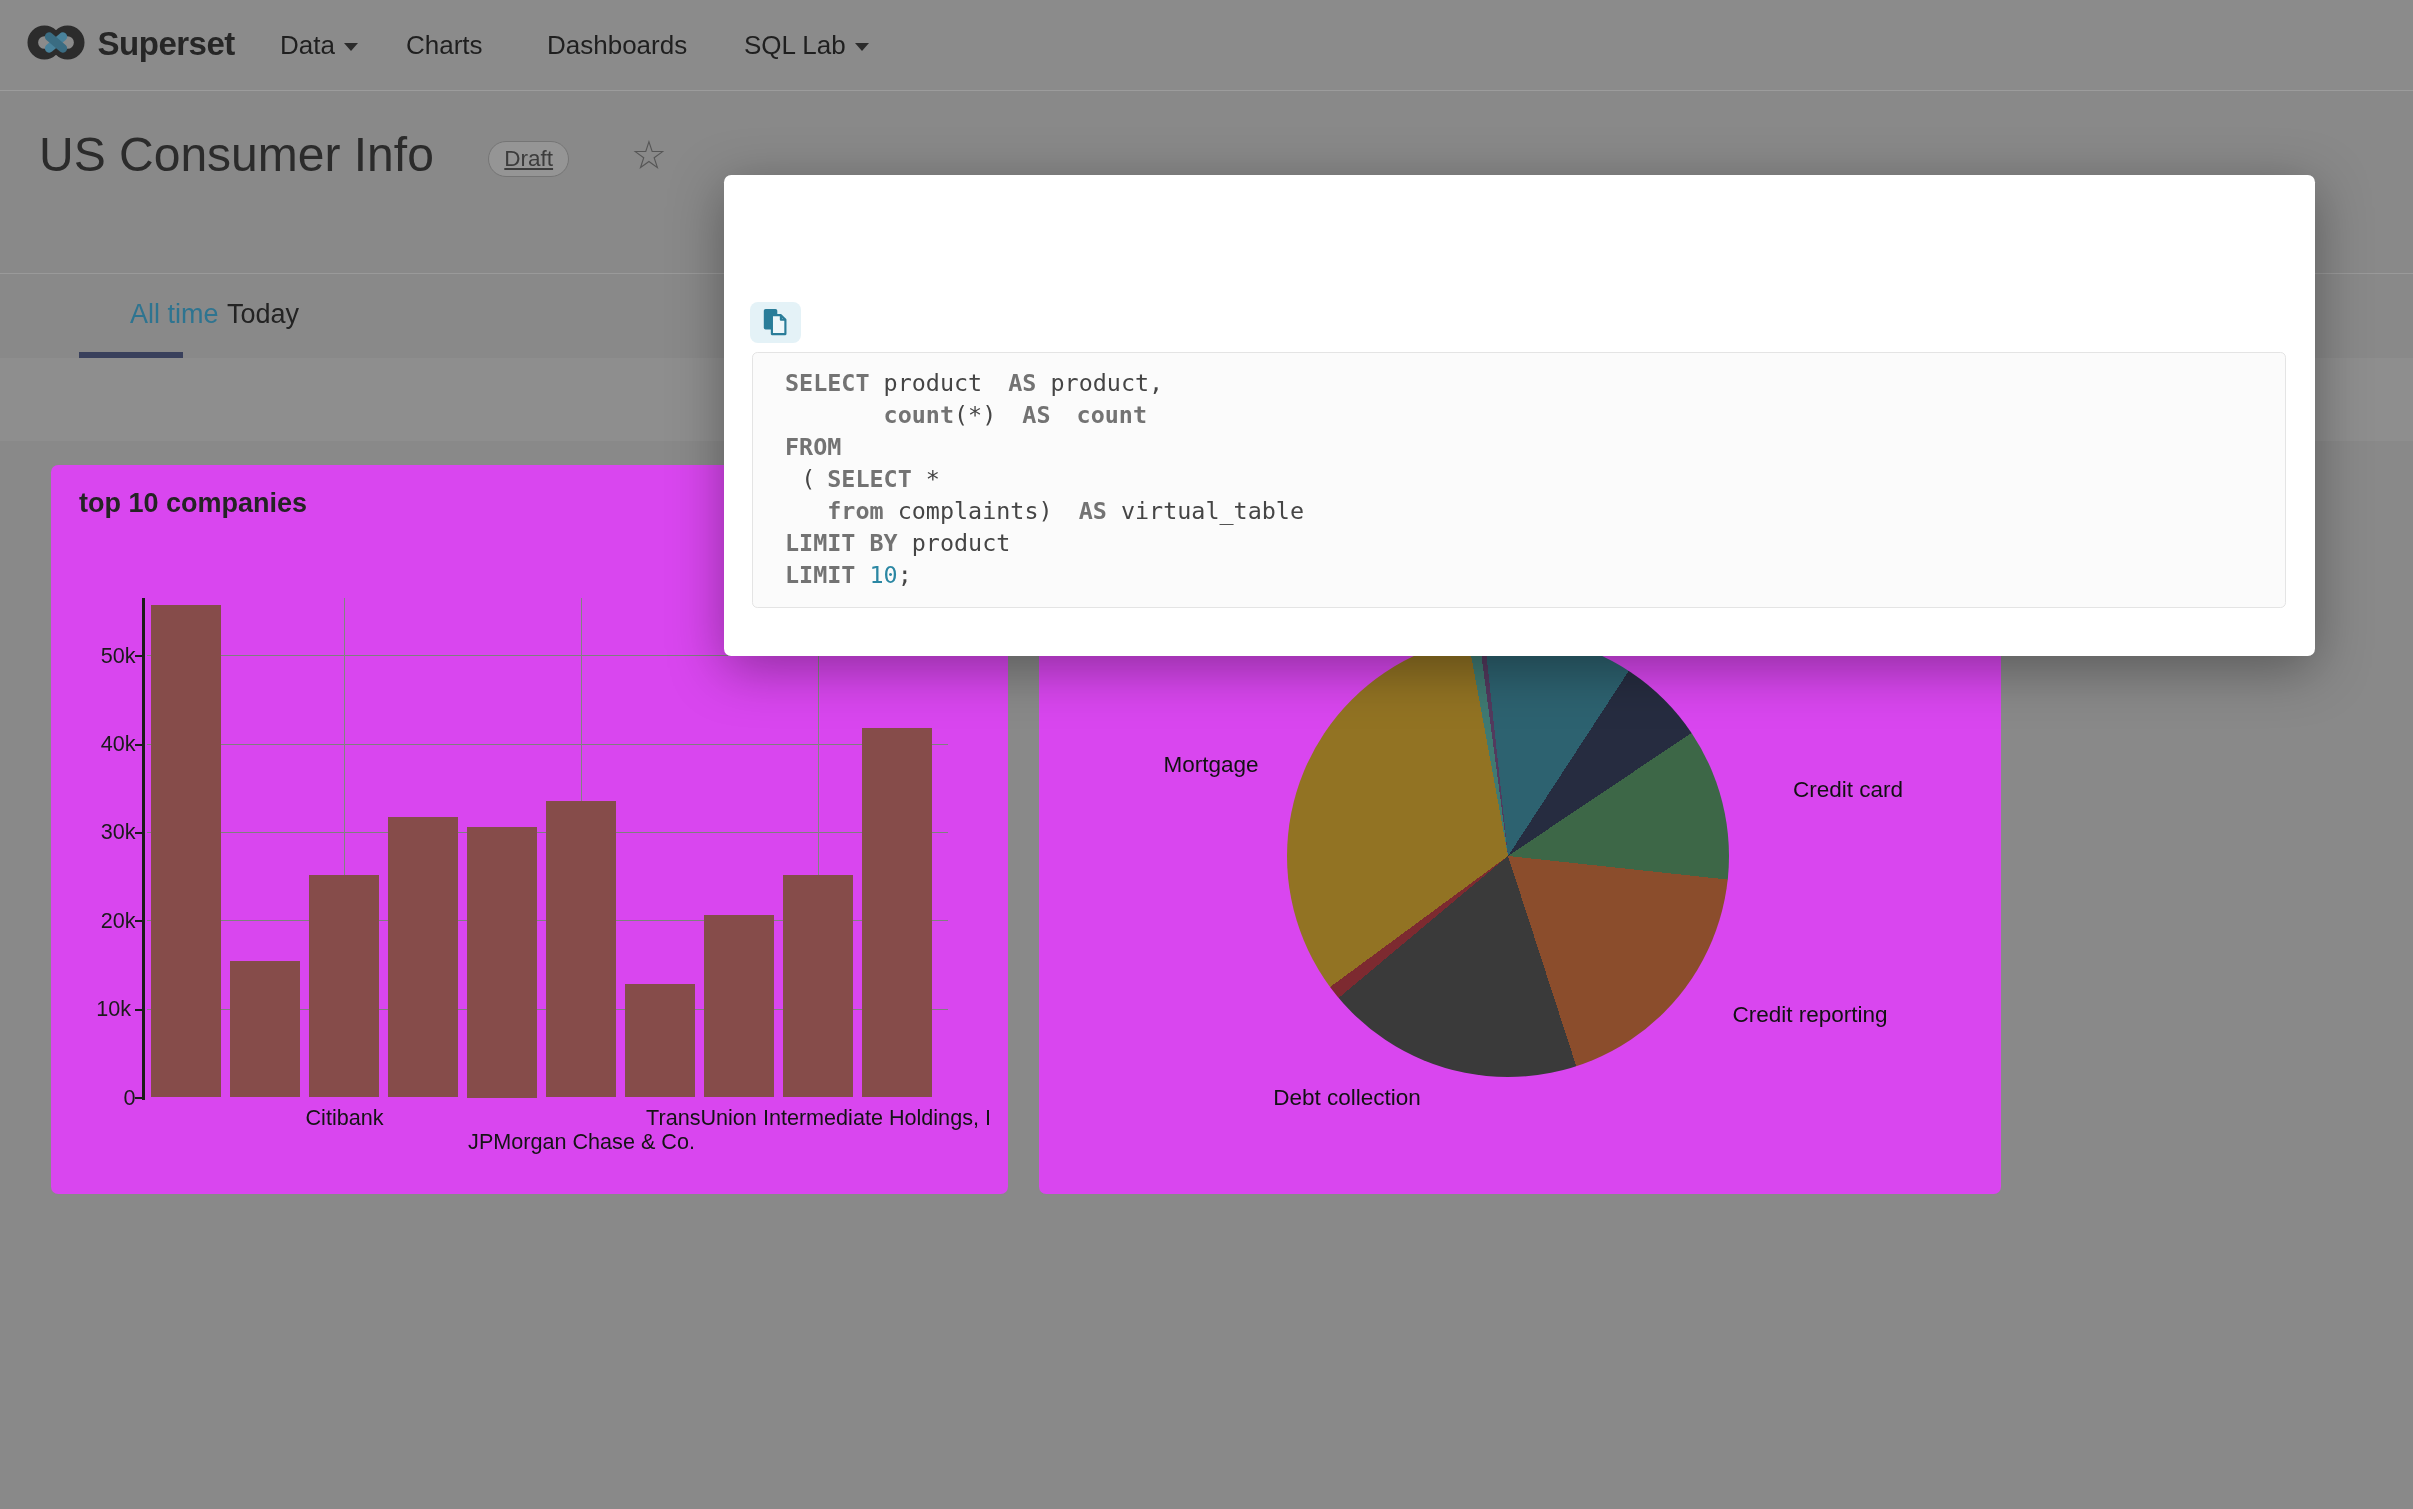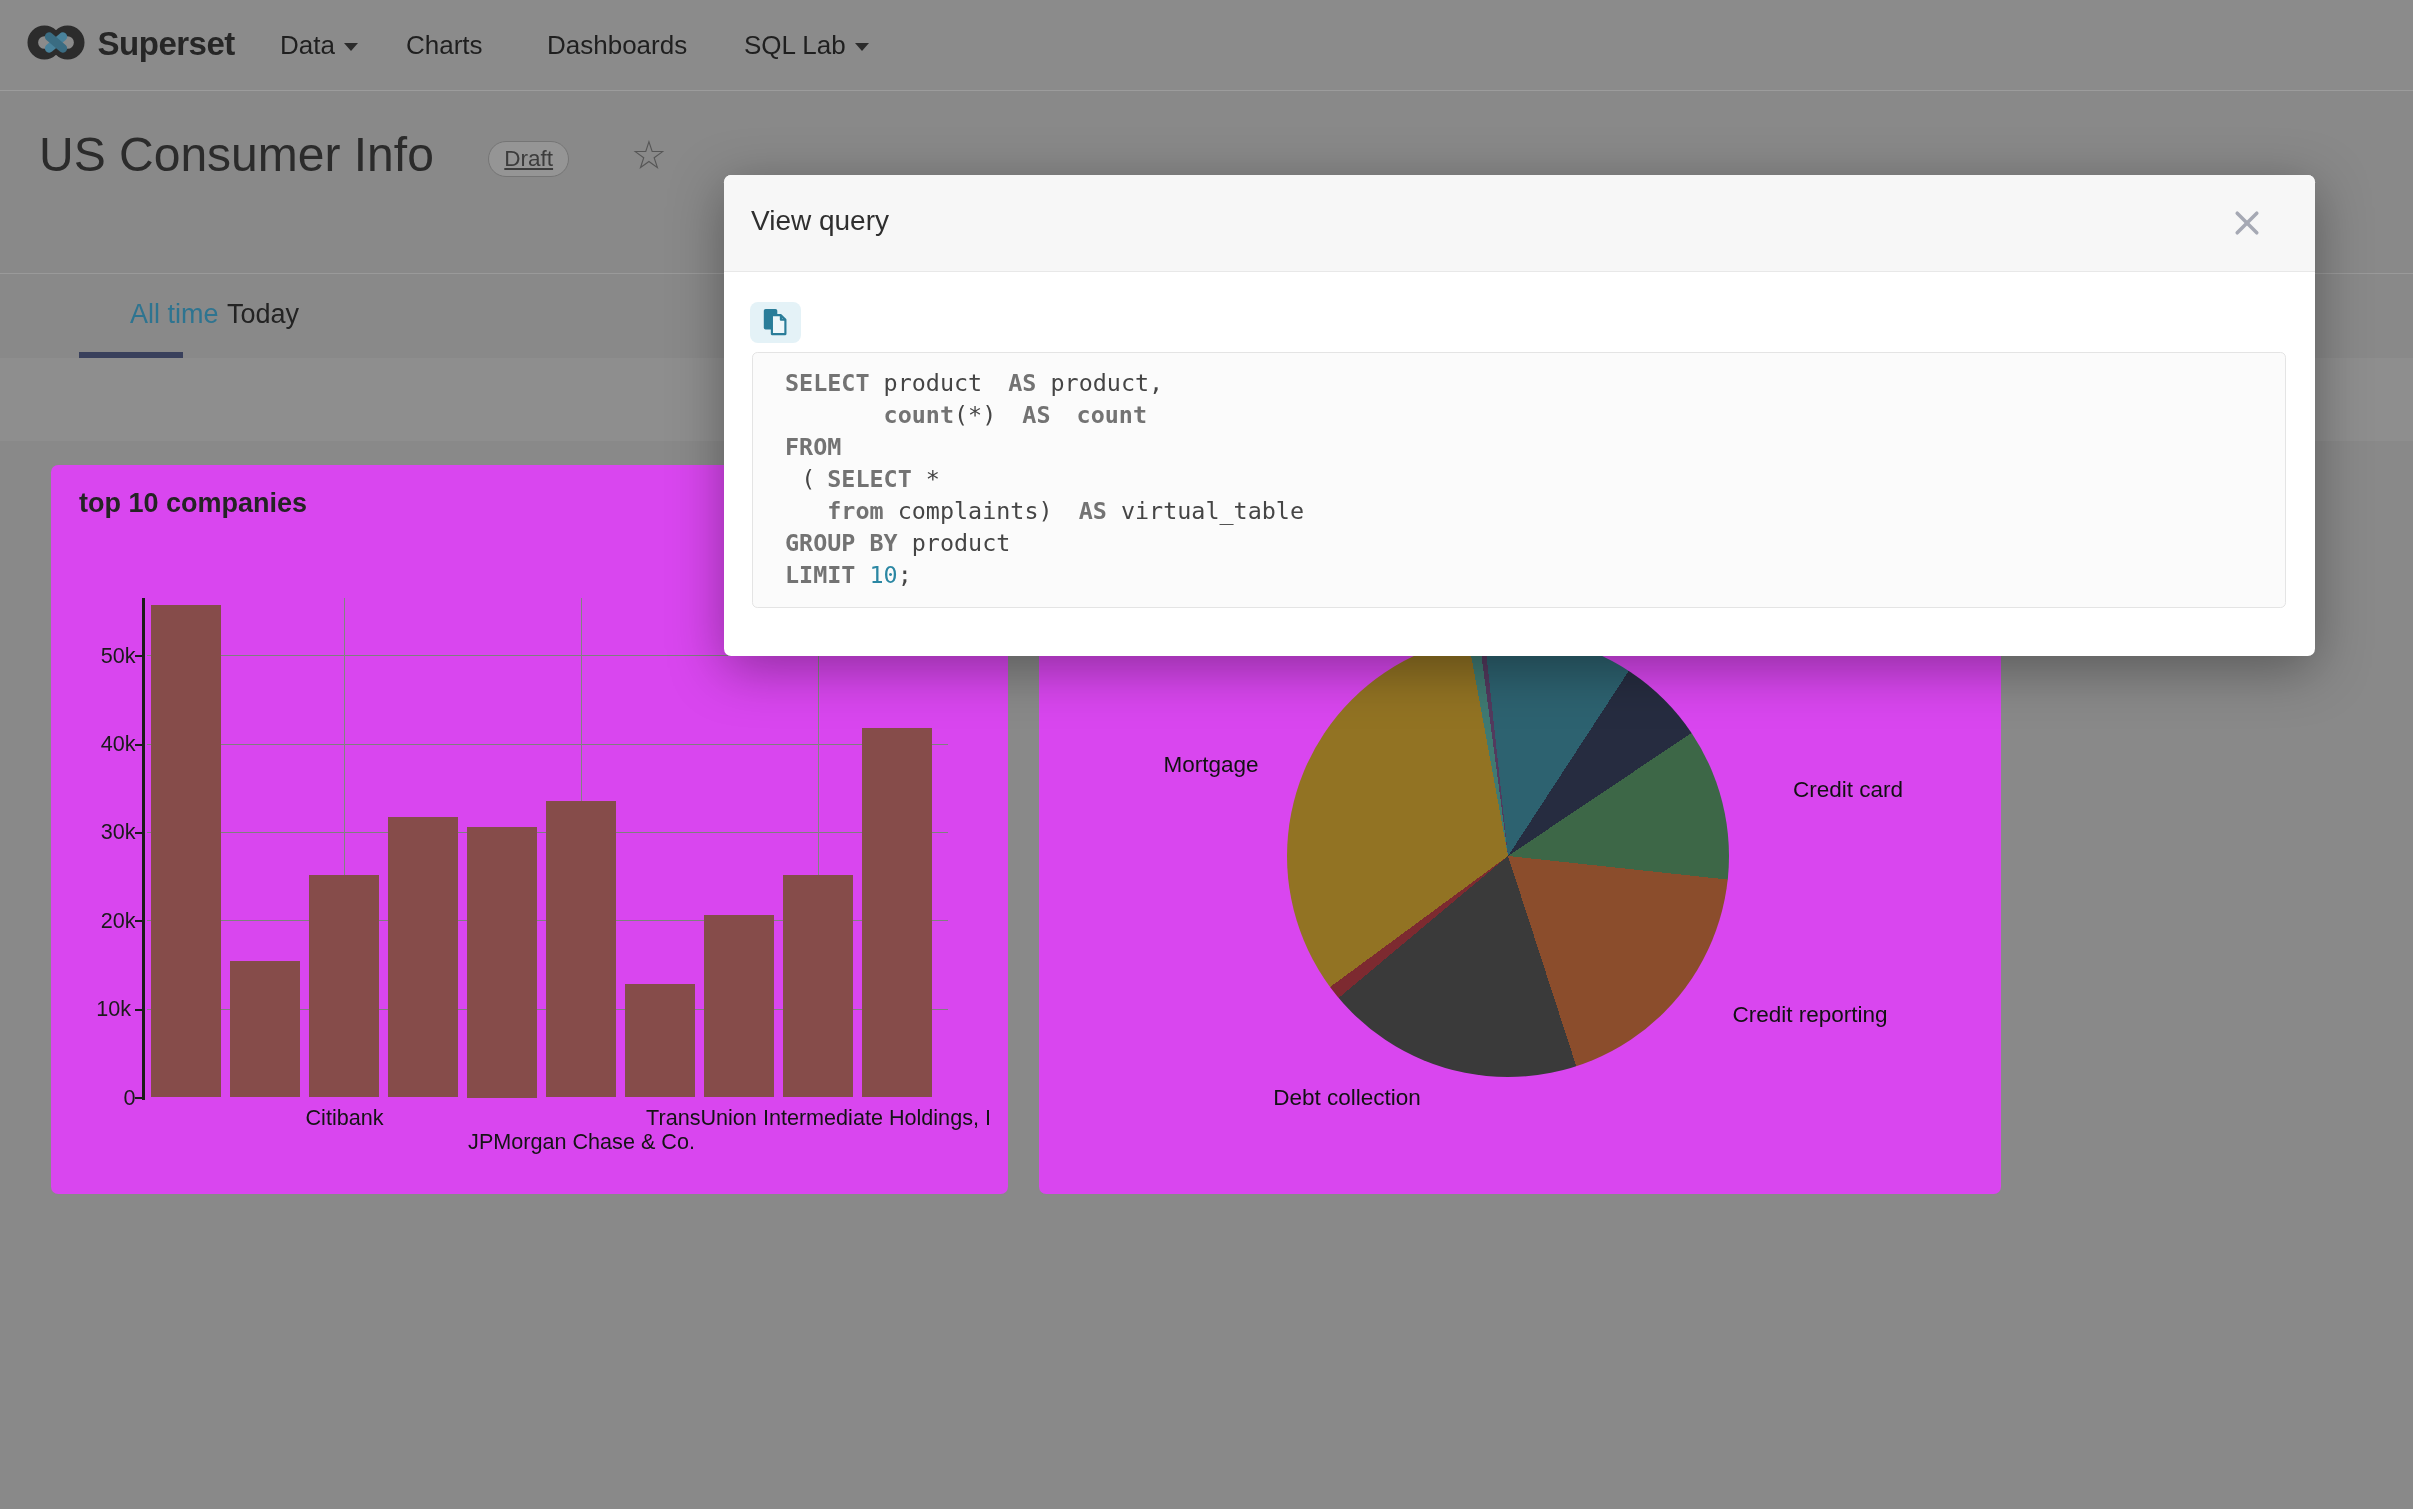--- a/index.html
+++ b/index.html
@@ -142,43 +142,34 @@
 
   <div class="card" id="card-pie">
     <div id="pie-circle" style="background: conic-gradient(rgb(45, 98, 112) 0%, rgb(45, 98, 112) 9.2%, rgb(38, 44, 64) 9.2%, rgb(38, 44, 64) 15.6%, rgb(61, 103, 71) 15.6%, rgb(61, 103, 71) 26.7%, rgb(139, 77, 44) 26.7%, rgb(139, 77, 44) 45%, rgb(58, 58, 58) 45%, rgb(58, 58, 58) 63.9%, rgb(125, 42, 48) 63.9%, rgb(125, 42, 48) 64.9%, rgb(146, 115, 35) 64.9%, rgb(146, 115, 35) 97.1%, rgb(63, 122, 114) 97.1%, rgb(63, 122, 114) 97.9%, rgb(83, 58, 94) 97.9%, rgb(83, 58, 94) 98.3%, rgb(45, 98, 112) 98.3%, rgb(45, 98, 112) 100%);"></div>
     <div class="pie-label" style="left:172px;top:300px">Mortgage</div>
     <div class="pie-label" style="left:809px;top:325px">Credit card</div>
     <div class="pie-label" style="left:771px;top:550px">Credit reporting</div>
     <div class="pie-label" style="left:308px;top:633px">Debt collection</div>
   </div>
 
   <div id="modal">
-    <div id="modal-header">
-      <div id="modal-title">View query</div>
-      <div id="modal-close">
-        <svg width="32" height="32" viewBox="0 0 36 36">
-          <line x1="7" y1="7" x2="29" y2="29" stroke="#a6a9b4" stroke-width="4" stroke-linecap="round"></line>
-          <line x1="29" y1="7" x2="7" y2="29" stroke="#a6a9b4" stroke-width="4" stroke-linecap="round"></line>
-        </svg>
-      </div>
-    </div>
     <button id="copy-btn">
       <span>
         <svg width="27" height="29" viewBox="0 0 30 32">
           <rect x="2" y="2" width="15" height="23" rx="2" fill="#2a7d99"></rect>
           <path d="M11 9 H21 L26 14 V30 H11 Z" fill="#eef7fa" stroke="#2a7d99" stroke-width="2.4" stroke-linejoin="round"></path>
           <path d="M21 9 V14 H26" fill="none" stroke="#2a7d99" stroke-width="2.4" stroke-linejoin="round"></path>
         </svg>
       </span>
     </button>
     <div id="sql-box">
       <div id="sql-code"><b>SELECT</b> product <b>AS</b> product,
        <b>count</b>(*) <b>AS</b> <b>count</b>
 <b>FROM</b>
   (<b>SELECT</b> *
    <b>from</b> complaints) <b>AS</b> virtual_table
-<b>GROUP BY</b> product
+<b>LIMIT BY</b> product
 <b>LIMIT</b> <span class="sql-num">10</span>;</div>
     </div>
   </div>
 
 </div>
 
 
 </body></html>

